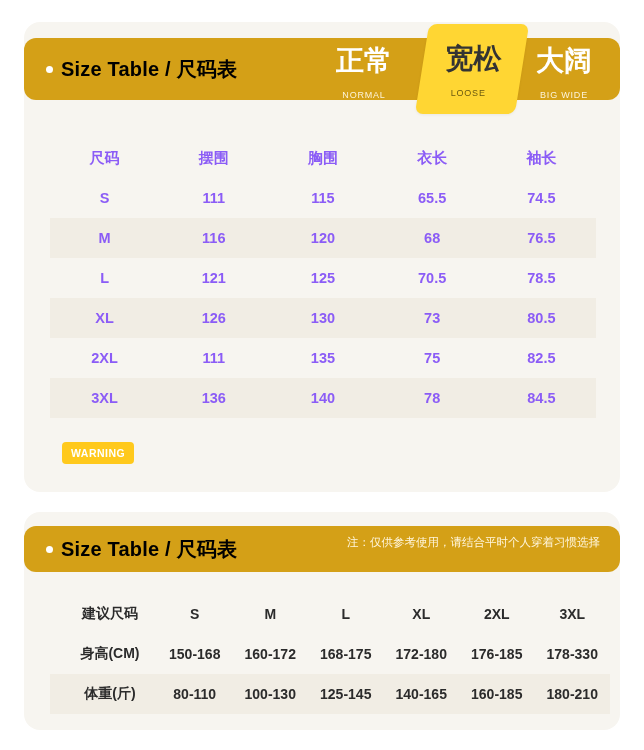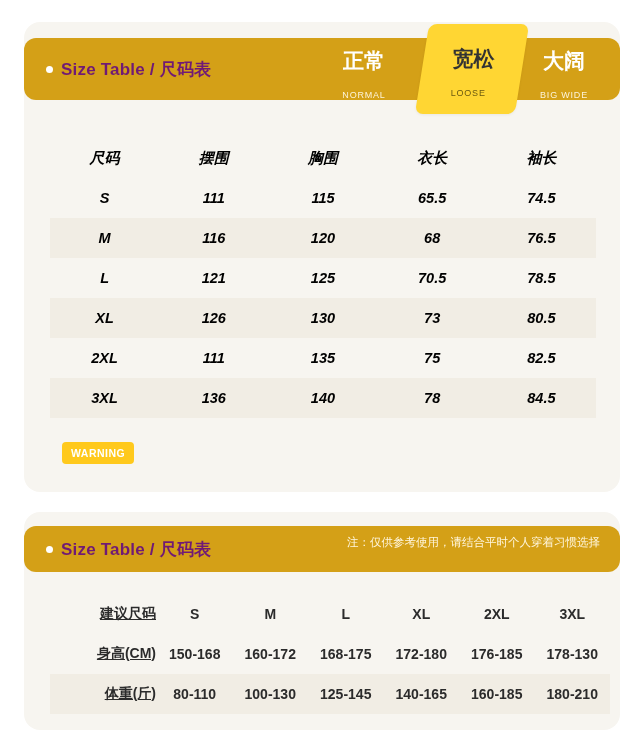--- a/index.html
+++ b/index.html
@@ -55,22 +55,22 @@
     gap: 8px;
   }
   .dot {
     width: 7px;
     height: 7px;
     border-radius: 50%;
     background: #ffffff;
     display: inline-block;
   }
   .header-title {
-    color: #701a75;
-    font-size: 17px;
+    color: #000000;
+    font-size: 20px;
     font-weight: bold;
     letter-spacing: .2px;
   }
   .header-title .cn {
     font-weight: bold;
   }
 
   .fit-tabs {
     position: absolute;
     right: 6px;
@@ -81,21 +81,21 @@
   }
   .fit-tab {
     width: 100px;
     text-align: center;
     padding-top: 10px;
     box-sizing: border-box;
     position: relative;
     height: 62px;
   }
   .fit-tab .big {
-    font-size: 21px;
+    font-size: 28px;
     font-weight: bold;
     color: #ffffff;
     line-height: 26px;
     display: block;
   }
   .fit-tab .small {
     font-size: 9px;
     color: #fdf3d8;
     letter-spacing: .8px;
     display: block;
@@ -128,25 +128,24 @@
   .size-table {
     position: absolute;
     left: 26px;
     top: 116px;
     width: 546px;
     border-collapse: collapse;
   }
   .size-table th, .size-table td {
     text-align: center;
     font-size: 14.5px;
-    color: #000000;
+    color: #8b5cf6;
     height: 38px;
     font-weight: bold;
     border: none;
-    font-style: italic;
   }
   .size-table th {
     font-size: 15px;
   }
   .size-table tbody tr:nth-child(even) {
     background: #f1ede4;
   }
   .size-table tbody tr td:first-child {
     font-weight: bold;
   }
@@ -215,24 +214,23 @@
     border-collapse: collapse;
   }
   .rec-table th, .rec-table td {
     font-size: 14px;
     font-weight: bold;
     height: 38px;
     text-align: center;
     color: #2b2b2b;
   }
   .rec-table th:first-child, .rec-table td:first-child {
-    text-align: right;
+    text-align: center;
     padding-left: 14px;
     width: 92px;
-    text-decoration: underline;
   }
   .rec-table tbody tr:nth-child(even) {
     background: #f1ede4;
   }
 </style>
 </head>
 <body>
 
 <div class="page">
 
@@ -354,21 +352,21 @@
         </tr>
       </thead>
       <tbody>
         <tr>
           <td>身高(CM)</td>
           <td>150-168</td>
           <td>160-172</td>
           <td>168-175</td>
           <td>172-180</td>
           <td>176-185</td>
-          <td>178-130</td>
+          <td>178-330</td>
         </tr>
         <tr>
           <td>体重(斤)</td>
           <td>80-110</td>
           <td>100-130</td>
           <td>125-145</td>
           <td>140-165</td>
           <td>160-185</td>
           <td>180-210</td>
         </tr>

